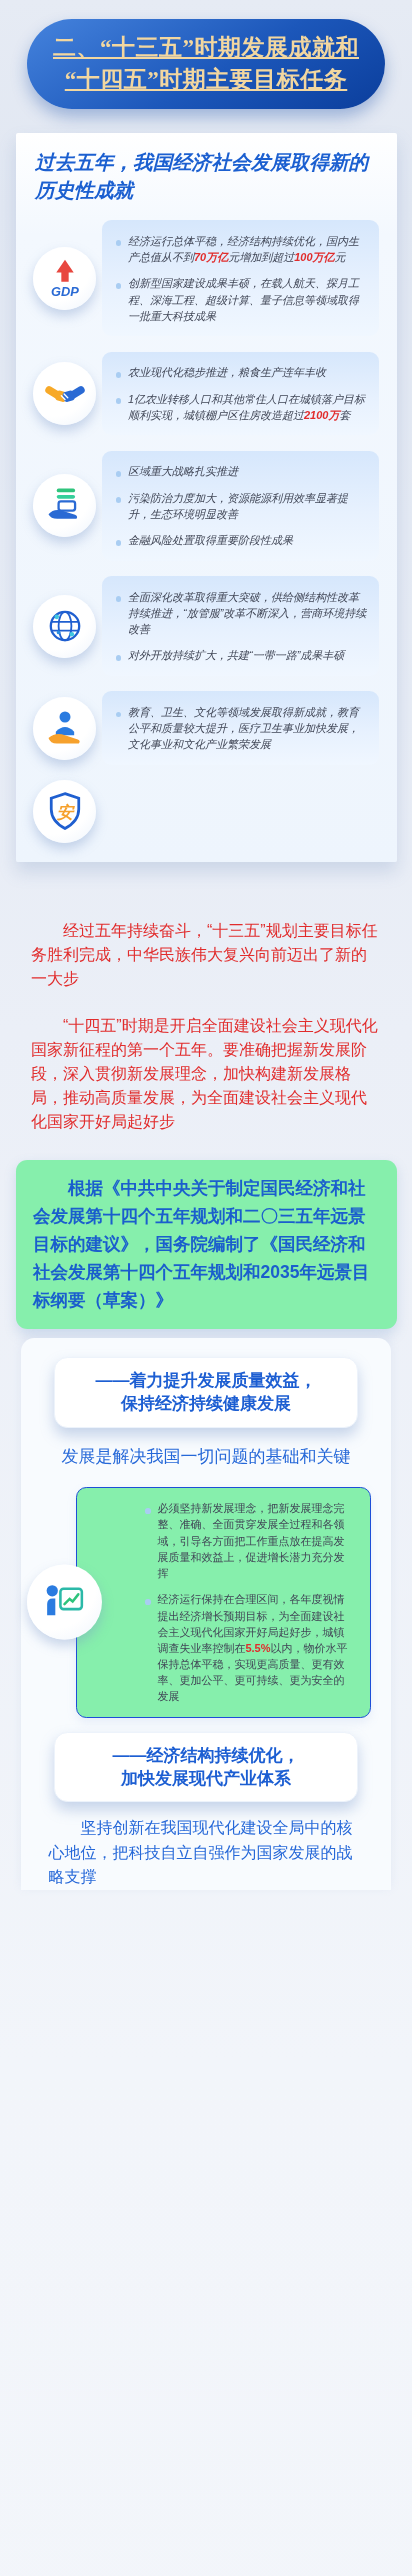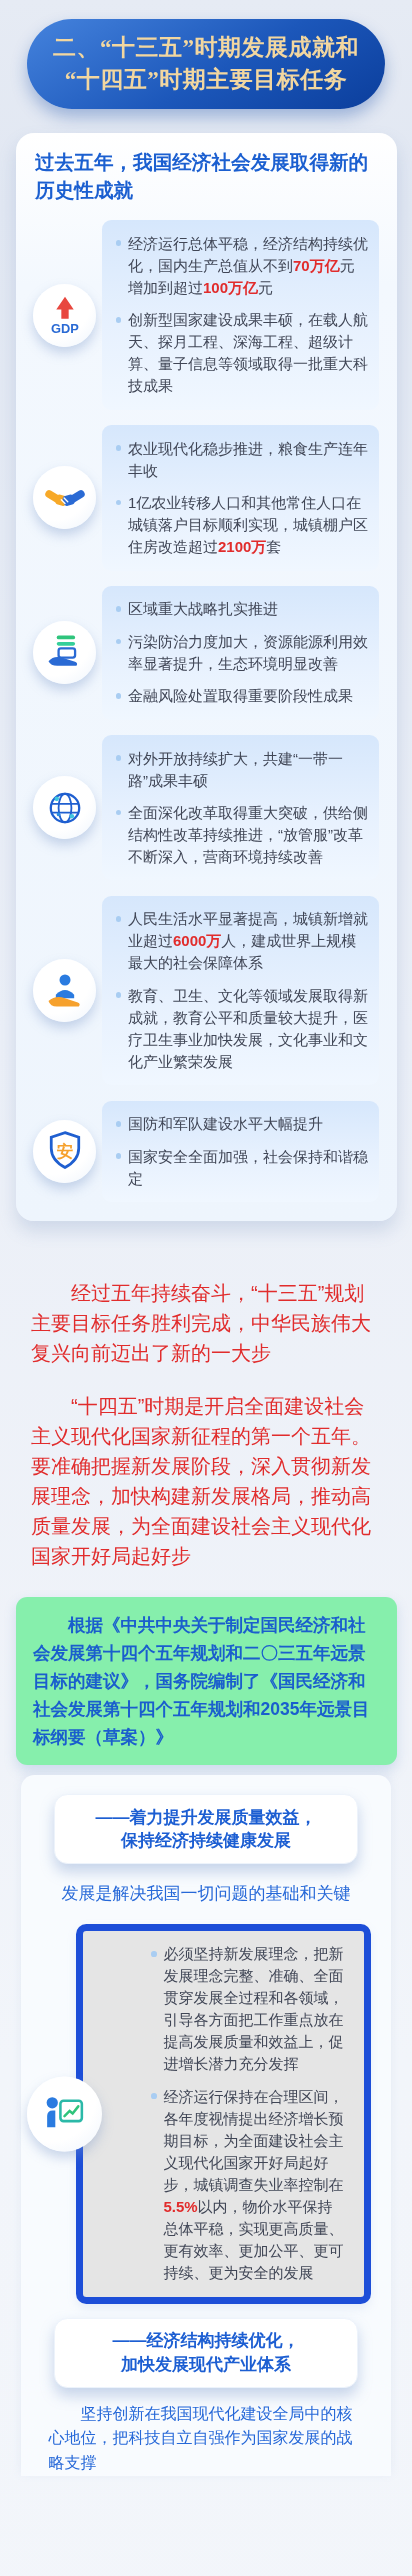--- a/index.html
+++ b/index.html
@@ -11,58 +11,59 @@
   }
   .hl{color:#e12c2c;font-weight:bold;}
 
   
   .banner{
     margin:18.5px 27px 0;border-radius:47px;
     background:linear-gradient(150deg,#4583dd 0%,#1c57ba 55%,#0b3e9c 100%);
     box-shadow:0 8.2px 15.5px rgba(30,80,170,.35);
     padding:13.4px 9.3px;text-align:center;
     font-family:"Liberation Serif","DejaVu Serif",serif;
-    font-weight:bold;font-size:23px;line-height:1.38;color:#f2d7a0;letter-spacing:0.5px;
+    font-weight:bold;font-size:23px;line-height:1.38;color:#f2d7a0;letter-spacing:0.5px;text-decoration:underline;
   }
   .banner div{white-space:nowrap;}
 
   
   .ach-panel{
-    margin:24px 15.5px 0;border-radius:18px;
+    margin:24px 15.5px 0;border-radius:2px;
     background:linear-gradient(180deg,#ffffff 0%,#f3f8fe 14%,#eef5fd 100%);
     box-shadow:0 9.3px 17.5px rgba(100,130,180,.22);
     padding:16.5px 17.5px 18.5px;
+    font-style:italic;
   }
   .ach-heading{
     color:#1b5fd0;font-size:19.6px;font-weight:bold;line-height:1.42;
     margin:0 2.1px 13.4px;
   }
   .group{display:flex;align-items:center;margin-top:15.5px;}
   .group:first-of-type{margin-top:0;}
   .icircle{
     flex:none;border-radius:50%;
     background:radial-gradient(circle at 32% 26%,#ffffff 60%,#eef4fc 100%);
     box-shadow:0 6.2px 11.3px rgba(120,150,200,.38);
     display:flex;align-items:center;justify-content:center;
   }
   .icircle.g{width:63px;height:63px;margin-right:6.2px;}
   .gcard{
     flex:1;border-radius:9.3px;
     background:linear-gradient(180deg,#d6e7fc 0%,#e7f1fe 55%,#f0f7ff 100%);
     padding:12.4px 10.3px 12.4px 12.4px;
   }
-  .bullet{position:relative;padding-left:13.4px;color:#404656;font-size:15px;line-height:1.47;}
+  .bullet{position:relative;padding-left:13.4px;color:#404656;font-size:11px;line-height:1.47;}
   .bullet + .bullet{margin-top:10.3px;}
   .bullet::before{
     content:"";position:absolute;left:1px;top:7.7px;width:5.7px;height:5.7px;border-radius:50%;
     background:#a9cdf2;
   }
 
   
-  .trans{margin:0 31px;color:#e12c2c;font-size:20px;line-height:1.5;text-indent:2em;}
+  .trans{margin:0 31px;color:#e12c2c;font-size:16px;line-height:1.5;text-indent:2em;}
   .trans.p1{margin-top:57px;}
   .trans.p2{margin-top:23px;}
 
   
   .callout{
     margin:26px 15.5px 0;border-radius:11.3px;background:#86efac;
     box-shadow:0 5.2px 11.3px rgba(110,150,205,.25);
     padding:14.4px 17.5px;color:#1a5ecd;font-size:17.5px;font-weight:bold;line-height:1.6;text-indent:2em;
   }
 
@@ -79,21 +80,21 @@
     box-shadow:0 7.2px 13.4px rgba(125,155,205,.40);
     padding:10.3px 6.2px;text-align:center;
     color:#1c5ed2;font-size:17px;font-weight:bold;line-height:1.4;
   }
   .sec-intro-center{margin:16.5px 10.3px 0;text-align:center;color:#2668d8;font-size:17px;line-height:1.55;}
   .sec-intro{margin:13.4px 15.5px 0;color:#2668d8;font-size:16px;line-height:1.55;text-indent:2em;}
 
   
   .s1row{position:relative;margin:16.5px 0 0;}
   .s1card{
-    margin:0 8.2px 0 43px;background:#e5e5e5;border:7px solid #1d4ed8;border-radius:10.3px;
+    margin:0 8.2px 0 43px;background:#86efac;border:1px solid #1d4ed8;border-radius:10.3px;
     box-shadow:0 4.1px 9.3px rgba(140,170,220,.15);
     padding:12.4px 17.5px 12.4px 67px;
   }
   .s1row .icircle{position:absolute;left:-6.2px;top:50%;transform:translateY(-50%);width:75px;height:75px;}
 </style>
 </head>
 <body>
 
 <div class="banner">
   <div>二、“十三五”时期发展成就和</div>
@@ -153,49 +154,44 @@
       <svg width="44" height="44" viewBox="0 0 96 96">
         <circle cx="48" cy="48" r="31" fill="none" stroke="#1f5fd0" stroke-width="5"></circle>
         <ellipse cx="48" cy="48" rx="14" ry="31" fill="none" stroke="#1f5fd0" stroke-width="4"></ellipse>
         <path d="M19 39 h58 M19 58 h58" stroke="#1f5fd0" stroke-width="4" fill="none"></path>
         <circle cx="30" cy="28" r="5" fill="#3ec6e0"></circle>
         <circle cx="63" cy="66" r="5" fill="#3ec6e0"></circle>
         <circle cx="34" cy="62" r="4" fill="#2a8de0"></circle>
       </svg>
     </div>
     <div class="gcard">
+      <div class="bullet"><span>全面深化改革取得重大突破，供给侧结构性改革持续推进，“放管服”改革不断深入，营商环境持续改善</span></div>
       <div class="bullet"><span>对外开放持续扩大，共建“一带一路”成果丰硕</span></div>
-      <div class="bullet"><span>全面深化改革取得重大突破，供给侧结构性改革持续推进，“放管服”改革不断深入，营商环境持续改善</span></div>
     </div>
   </div>
 
   <div class="group">
     <div class="icircle g">
       <svg width="44" height="44" viewBox="0 0 96 96">
         <circle cx="48" cy="24" r="12" fill="#2a7be0"></circle>
         <path d="M28 56 q20 -20 40 0 l0 8 h-40 z" fill="#2a7be0"></path>
         <path d="M12 70 q16 -14 36 -6 l28 9 q7 3 2 9 h-48 q-14 0 -18 -12 z" fill="#f6a12d"></path>
       </svg>
     </div>
     <div class="gcard">
-      <div class="bullet"><span>人民生活水平显著提高，城镇新增就业超过</span><span class="hl">6000万</span><span>人，建成世界上规模最大的社会保障体系</span></div>
       <div class="bullet"><span>教育、卫生、文化等领域发展取得新成就，教育公平和质量较大提升，医疗卫生事业加快发展，文化事业和文化产业繁荣发展</span></div>
     </div>
   </div>
 
   <div class="group">
     <div class="icircle g">
       <svg width="44" height="44" viewBox="0 0 96 96">
         <path d="M48 8 l30 10 v24 q0 26 -30 42 q-30 -16 -30 -42 v-24 z" fill="#ffffff" stroke="#1f5fd0" stroke-width="6"></path>
         <text x="48" y="62" font-size="36" font-weight="bold" fill="#f6a12d" text-anchor="middle" font-family="Liberation Sans,sans-serif">安</text>
       </svg>
-    </div>
-    <div class="gcard">
-      <div class="bullet"><span>国防和军队建设水平大幅提升</span></div>
-      <div class="bullet"><span>国家安全全面加强，社会保持和谐稳定</span></div>
     </div>
   </div>
 </div>
 
 <p class="trans p1">经过五年持续奋斗，“十三五”规划主要目标任务胜利完成，中华民族伟大复兴向前迈出了新的一大步</p>
 <p class="trans p2">“十四五”时期是开启全面建设社会主义现代化国家新征程的第一个五年。要准确把握新发展阶段，深入贯彻新发展理念，加快构建新发展格局，推动高质量发展，为全面建设社会主义现代化国家开好局起好步</p>
 
 <div class="callout">根据《中共中央关于制定国民经济和社会发展第十四个五年规划和二〇三五年远景目标的建议》，国务院编制了《国民经济和社会发展第十四个五年规划和2035年远景目标纲要（草案）》</div>
 
 <div class="white-panel">

